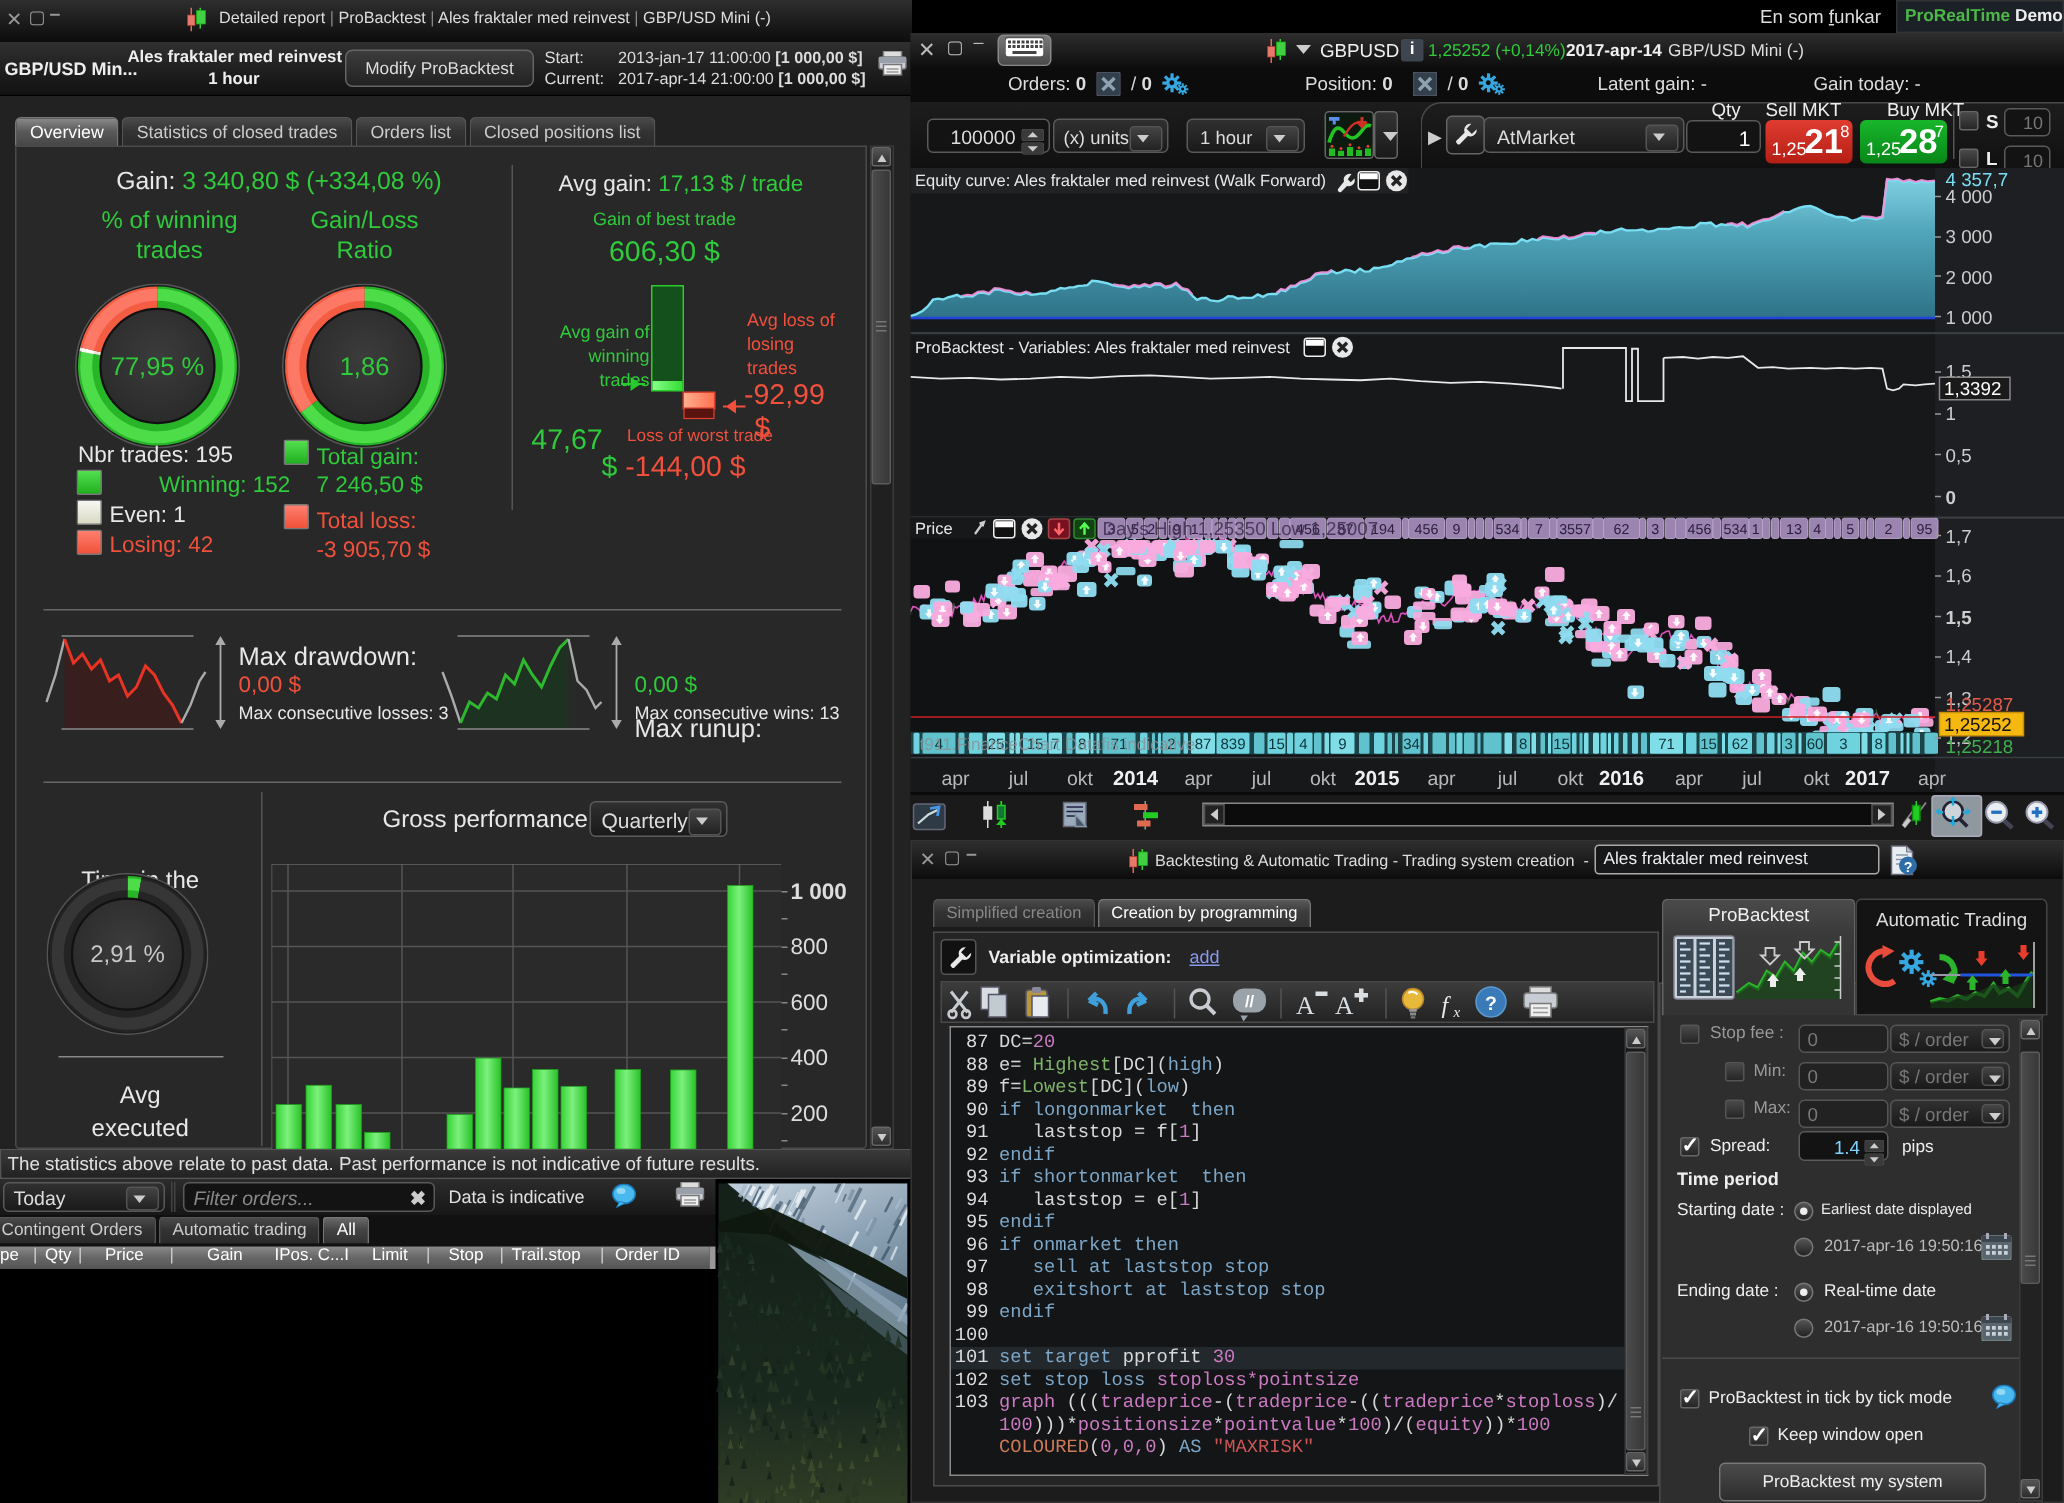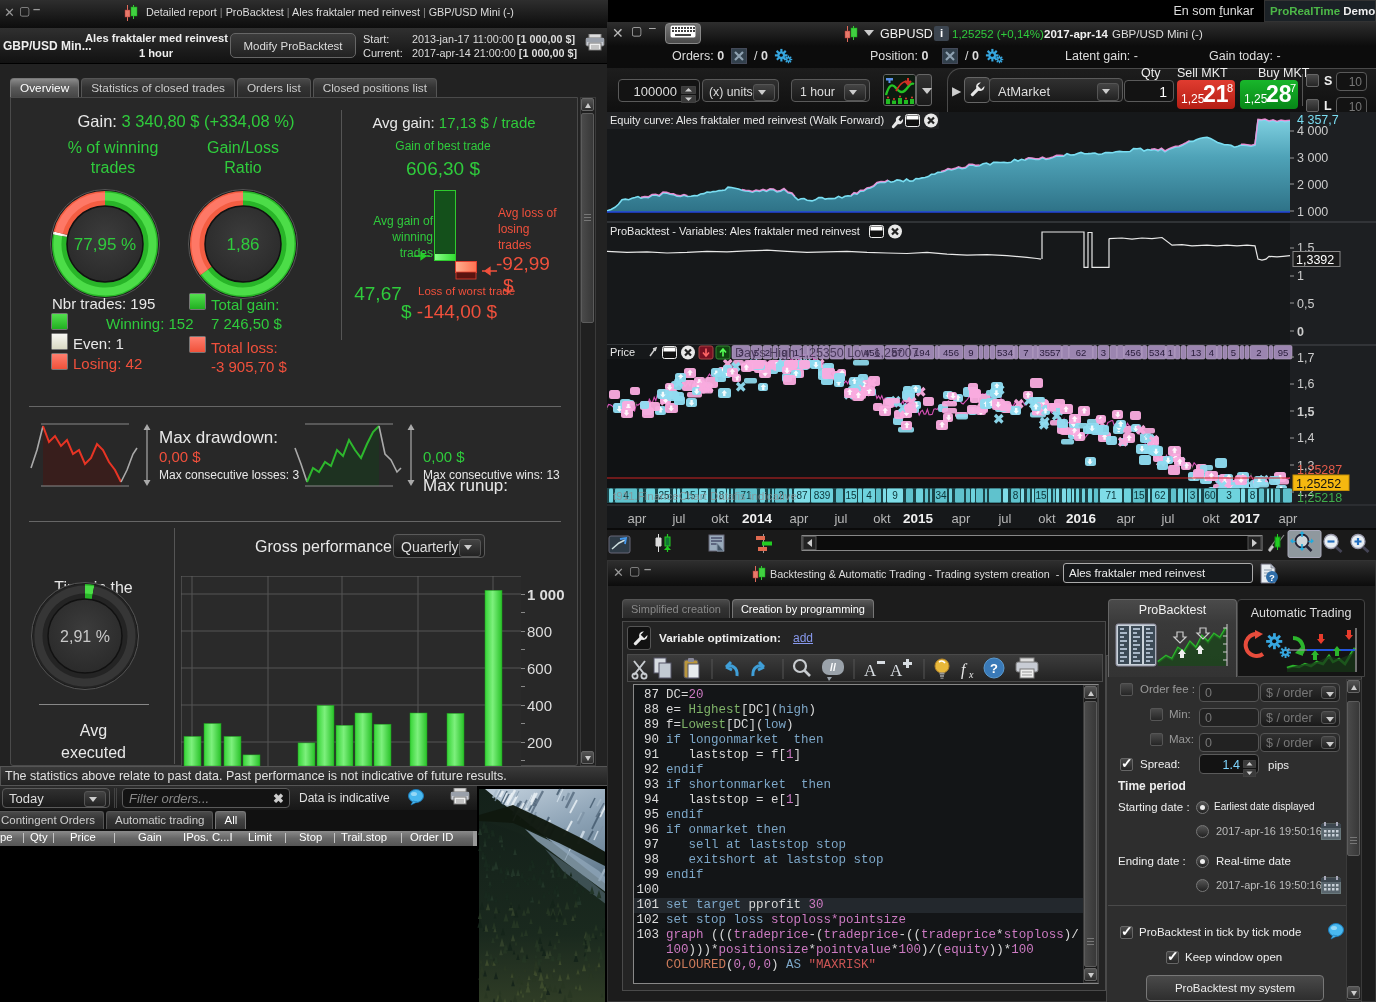--- a/index.html
+++ b/index.html
@@ -1914,21 +1914,21 @@
             <line x1="64" y1="24" x2="112" y2="24" stroke="#2255dd" stroke-width="2"></line>
             <line x1="44" y1="24" x2="64" y2="24" stroke="#99a" stroke-width="1.2"></line>
             <path d="M76 8 h4 v5 h2 l-4 5 l-4 -5 h2 Z" fill="#e83c2c"></path>
             <path d="M104 4 h4 v5 h2 l-4 5 l-4 -5 h2 Z" fill="#e83c2c"></path>
             <path d="M70 34 h4 v-5 h2 l-4 -5 l-4 5 h2 Z" fill="#2cb52c"></path>
             <path d="M92 30 h4 v-5 h2 l-4 -5 l-4 5 h2 Z" fill="#2cb52c"></path>
             <line x1="113" y1="2" x2="113" y2="46" stroke="#ccc"></line>
           </svg></div>
       </div>
       <div class="cb" style="left:14px;top:100px;border-color:#555;"></div>
-      <span class="abs" style="left:34px;top:100px;font-size:11.5px;color:#999;">Order fee :</span>
+      <span class="abs" style="left:34px;top:100px;font-size:11.5px;color:#999;">Stop fee :</span>
       <div class="inp" style="left:93px;top:100px;width:60px;height:19px;background:#222;border-color:#555;">
         <span style="position:absolute;left:5px;top:2px;color:#777;font-size:12.5px;">0</span>
       </div>
       <div class="dd" style="left:154px;top:100px;width:80px;height:19px;border-color:#555;">
         <span style="position:absolute;left:5px;top:2px;color:#777;font-size:12.5px;">$ / order</span>
         <span class="ddarr" style="width:15px;height:13px;"></span>
       </div>
       <div class="cb" style="left:44px;top:125px;border-color:#555;"></div>
       <span class="abs" style="left:63px;top:125px;font-size:11.5px;color:#999;">Min:</span>
       <div class="inp" style="left:93px;top:125px;width:60px;height:19px;background:#222;border-color:#555;">

